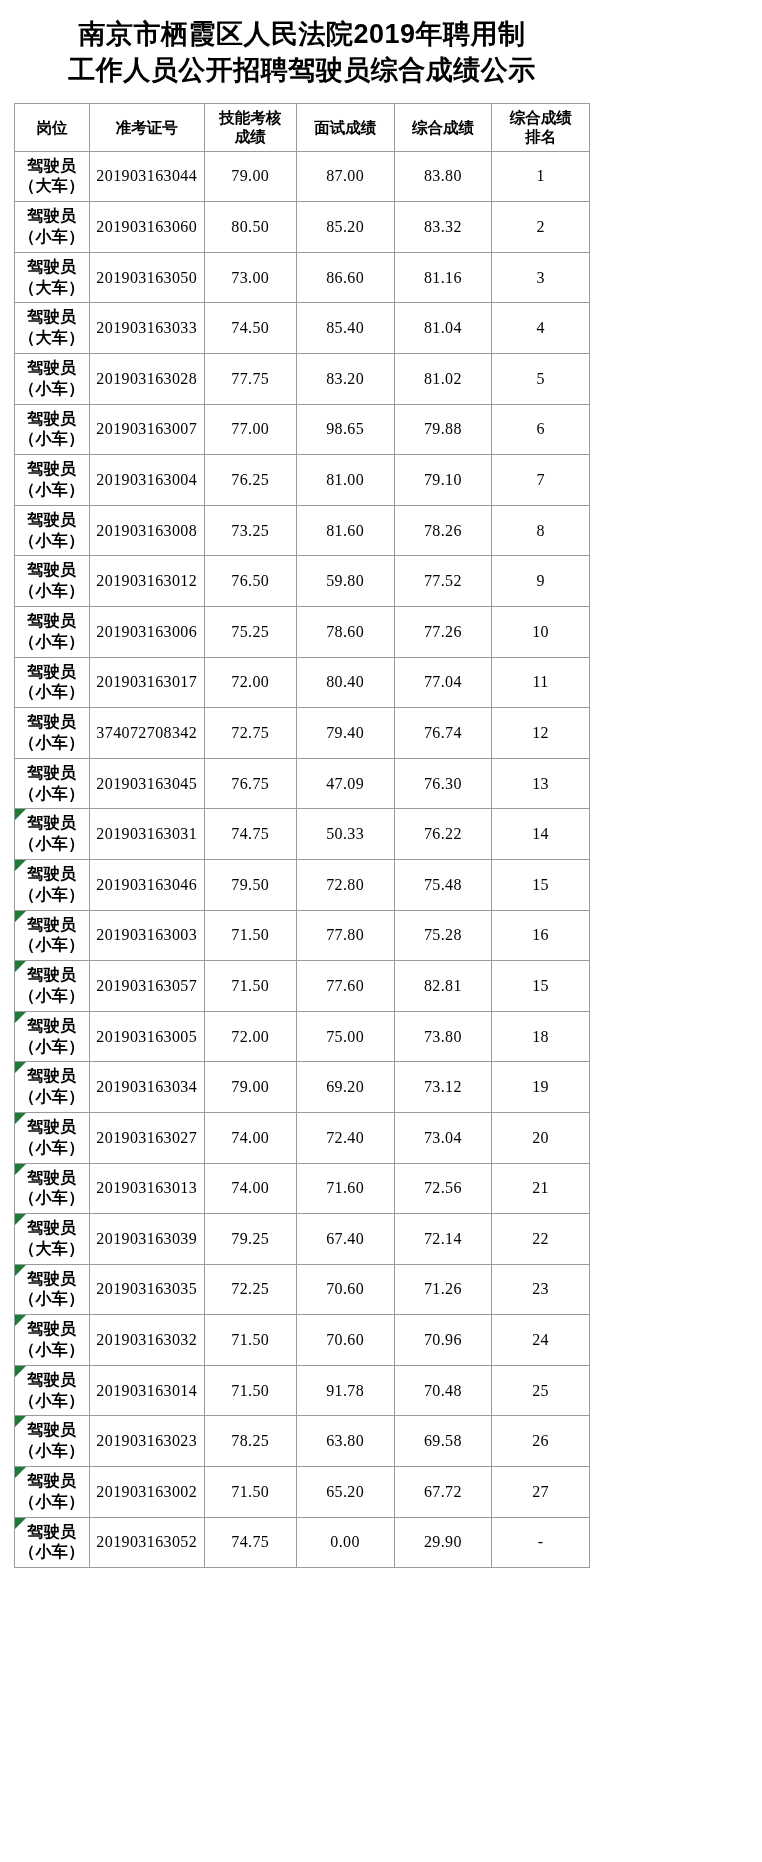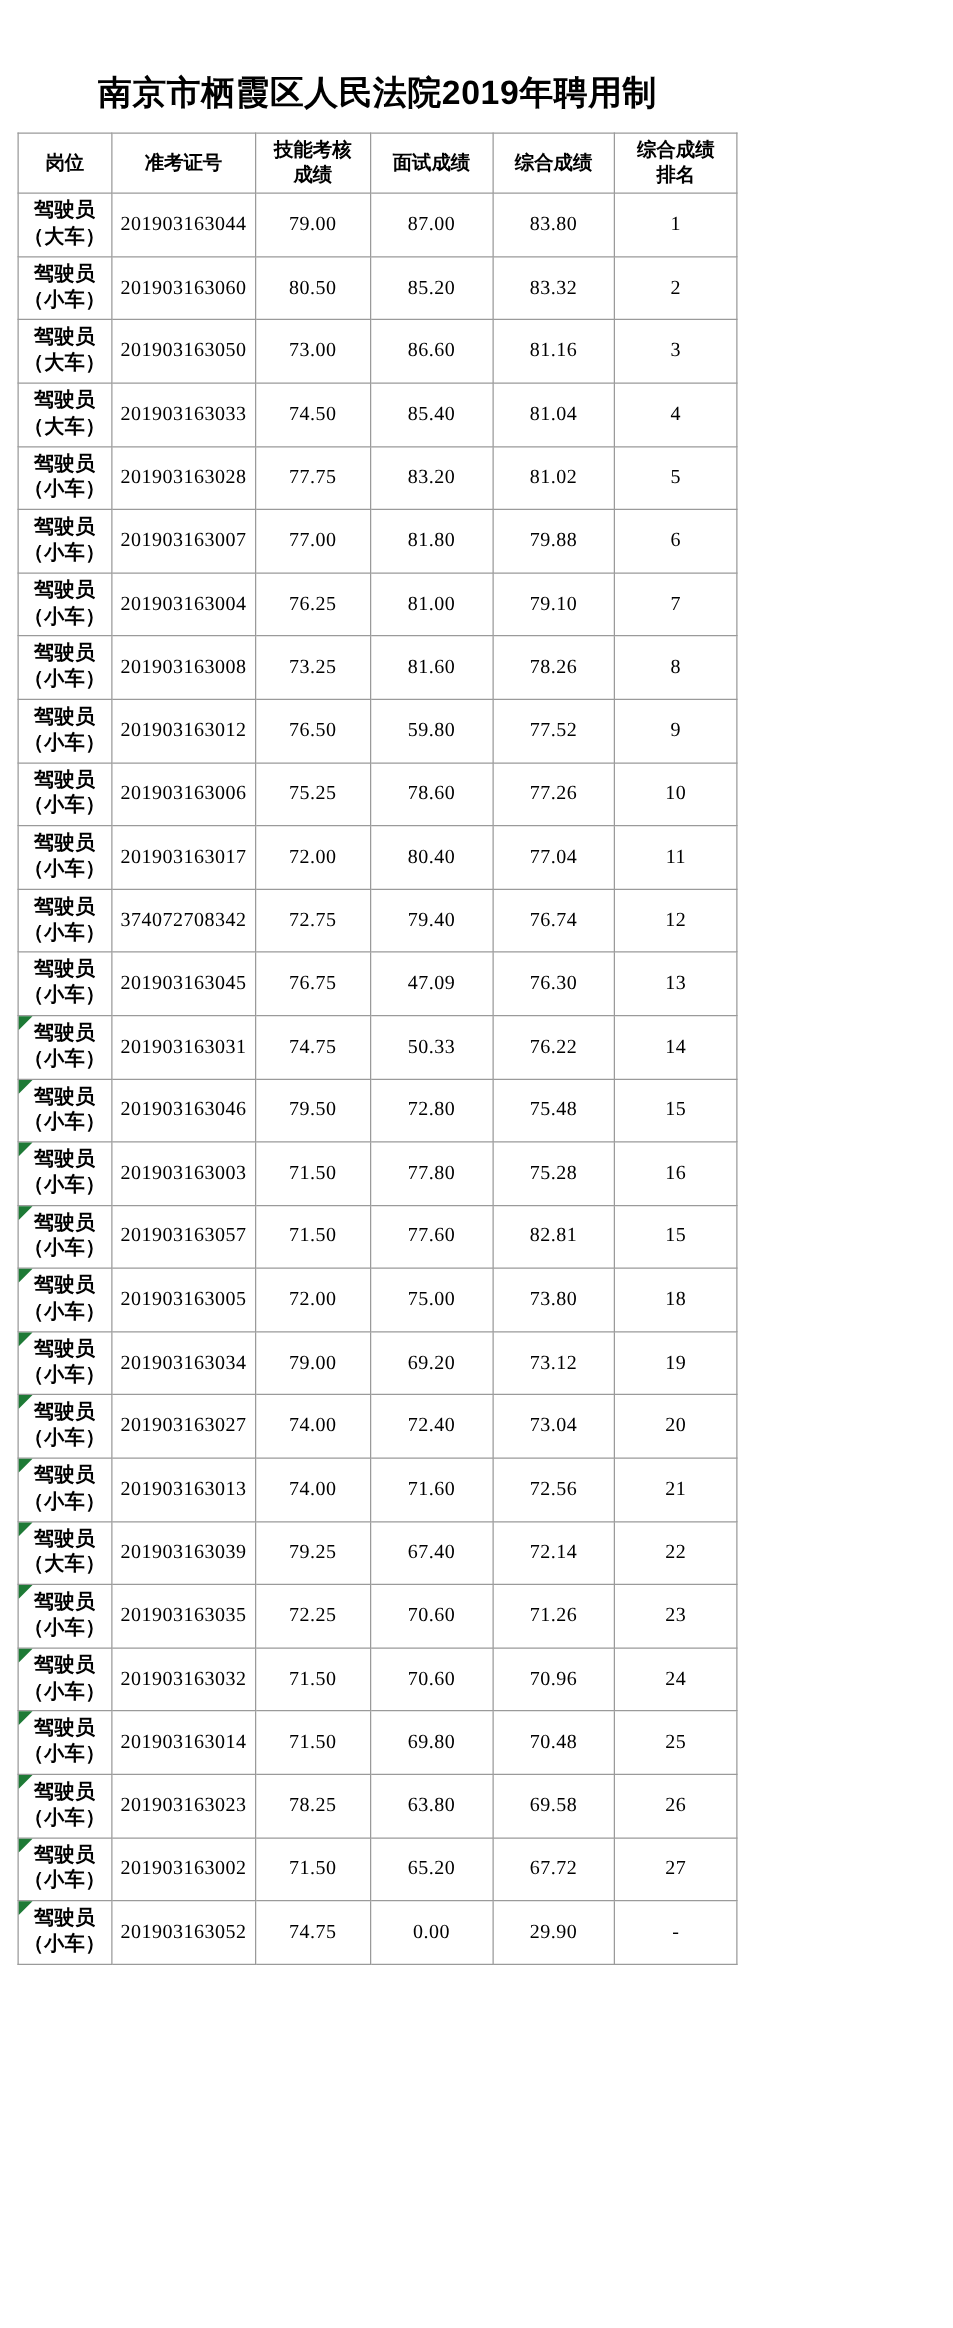--- a/index.html
+++ b/index.html
@@ -9,21 +9,20 @@
     background: #ffffff;
   }
   body {
     width: 762px;
     font-family: "Liberation Serif", "DejaVu Serif", serif;
     color: #000000;
   }
   .page {
     width: 604px;
     padding: 12px 14px 10px 14px;
-    margin-top: 40px;
   }
   .doc-title {
     text-align: center;
     font-family: "Liberation Sans", "DejaVu Sans", sans-serif;
     font-weight: bold;
     font-size: 27px;
     line-height: 1.35;
     letter-spacing: 0.5px;
     margin: 4px 0 14px 0;
     color: #000;
@@ -82,20 +81,21 @@
   col.c-rank { width: 17.0%; }
   .hdr-two { display: block; }
 </style>
 </head>
 <body>
 
 <div class="page">
 
   <div class="doc-title">
     <span class="line">南京市栖霞区人民法院2019年聘用制</span>
+    <span class="line">工作人员公开招聘驾驶员综合成绩公示</span>
   </div>
 
   <table class="scores">
     <colgroup>
       <col class="c-post">
       <col class="c-id">
       <col class="c-skill">
       <col class="c-face">
       <col class="c-total">
       <col class="c-rank">
@@ -172,21 +172,21 @@
           <td>81.02</td>
           <td>5</td>
         </tr>
         <tr>
           <td class="post">
             <span class="p1">驾驶员</span>
             <span class="p2">（小车）</span>
           </td>
           <td>201903163007</td>
           <td>77.00</td>
-          <td>81.80</td>
+          <td>98.65</td>
           <td>79.88</td>
           <td>6</td>
         </tr>
         <tr>
           <td class="post">
             <span class="p1">驾驶员</span>
             <span class="p2">（小车）</span>
           </td>
           <td>201903163004</td>
           <td>76.25</td>
@@ -381,21 +381,21 @@
           <td>70.96</td>
           <td>24</td>
         </tr>
         <tr>
           <td class="post marked">
             <span class="p1">驾驶员</span>
             <span class="p2">（小车）</span>
           </td>
           <td>201903163014</td>
           <td>71.50</td>
-          <td>69.80</td>
+          <td>91.78</td>
           <td>70.48</td>
           <td>25</td>
         </tr>
         <tr>
           <td class="post marked">
             <span class="p1">驾驶员</span>
             <span class="p2">（小车）</span>
           </td>
           <td>201903163023</td>
           <td>78.25</td>

